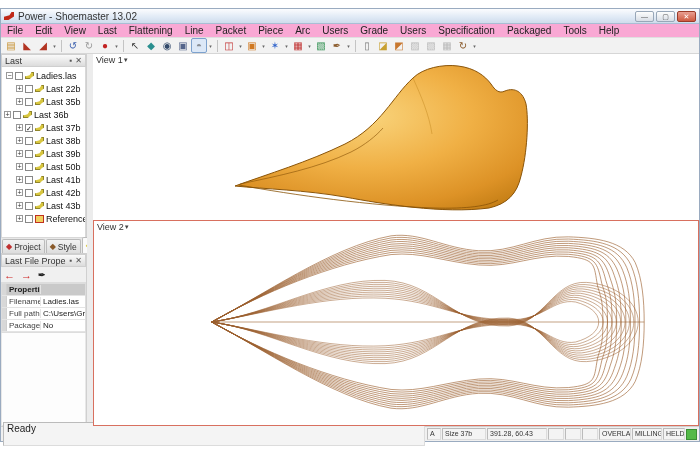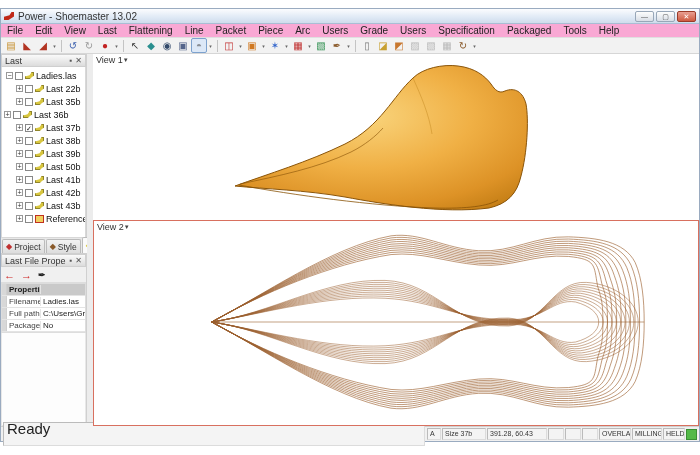--- a/index.html
+++ b/index.html
@@ -81,21 +81,21 @@
   .view1 { position:relative; flex:0 0 166px; background:#fff; }
   .view2 { position:relative; flex:1; background:#fff; border:1px solid #d8705f; }
   .view-label { position:absolute; left:3px; top:1px; font-size:9px; color:#333; z-index:2;
     display:flex; align-items:center; gap:0;}
   .view-label .dd { font-size:6px; color:#444; }
   .vsvg { position:absolute; left:0; top:0; width:100%; height:100%; }
 
   
   .statusbar { height:15px; background:#f0f0f0; border-top:1px solid #d0d0d0;
     display:flex; align-items:center; padding:1px 2px; flex:0 0 15px; }
-  .smsg { flex:1; font-size:15px; color:#222; background:#f4f4f4; border:1px solid #dcdcdc;
+  .smsg { flex:1; font-size:10px; color:#222; background:#f4f4f4; border:1px solid #dcdcdc;
     border-top-color:#bbb; border-left-color:#bbb; height:24px; line-height:11px; padding-left:3px; margin-right:2px;}
   .scell { font-size:7px; color:#333; background:#f4f4f4; border:1px solid #dcdcdc;
     border-top-color:#bbb; border-left-color:#bbb; height:12px; line-height:10px;
     text-align:left; padding:0 2px; margin-right:1px; overflow:hidden; white-space:nowrap;}
   .sgreen { width:11px; height:11px; background:#54b948; border:1px solid #3a8f33; }
 </style>
 </head>
 <body>
 
 <div class="window">

